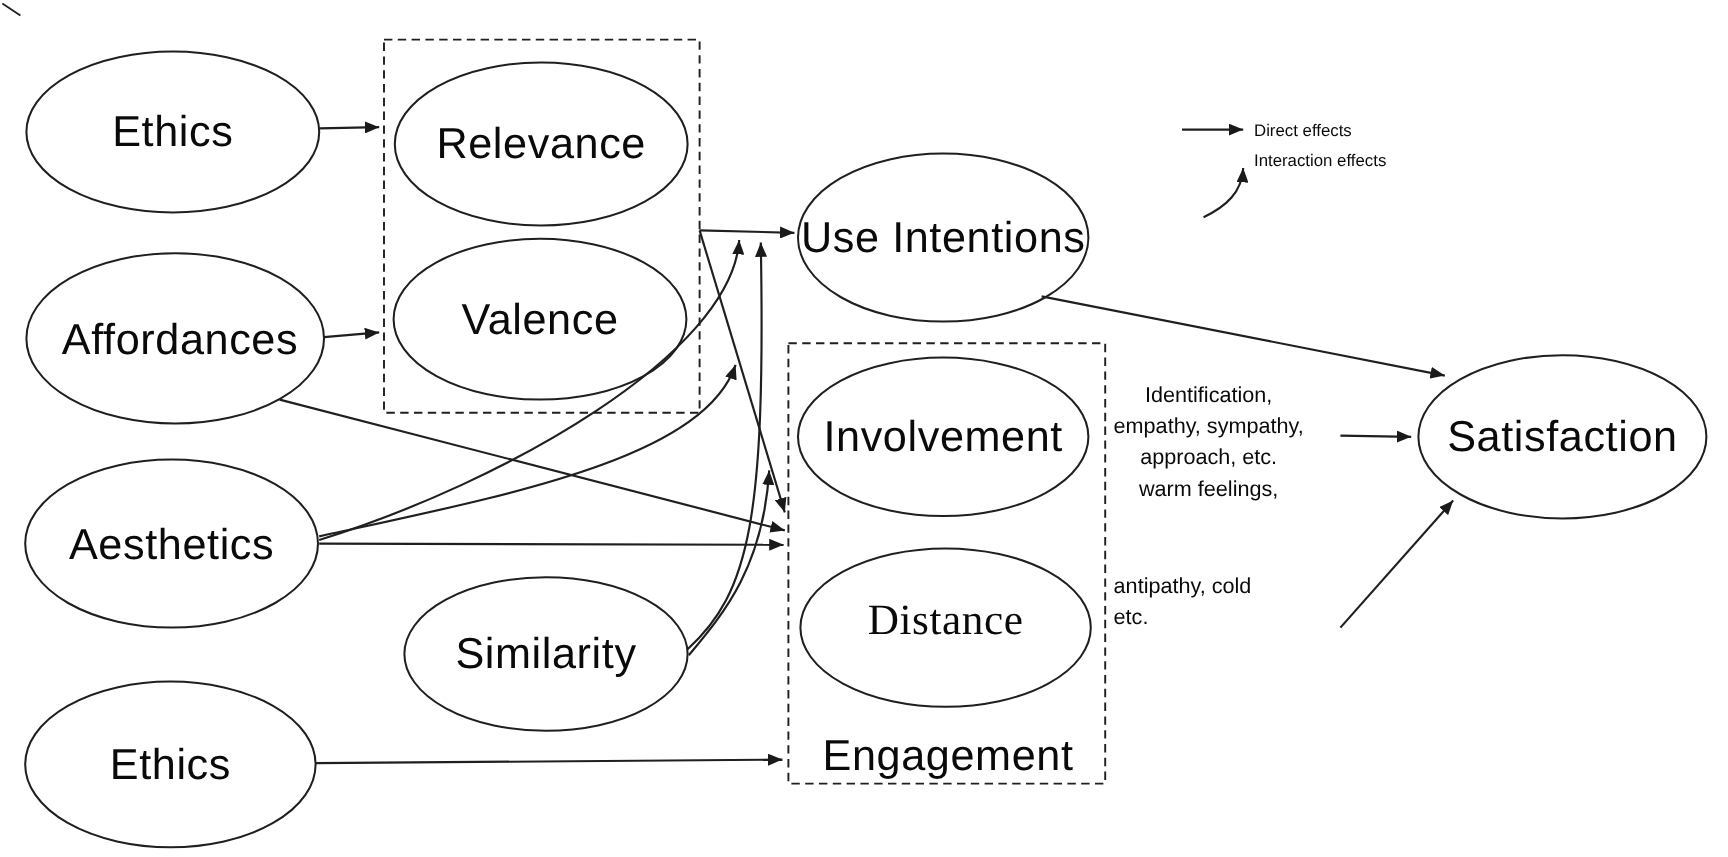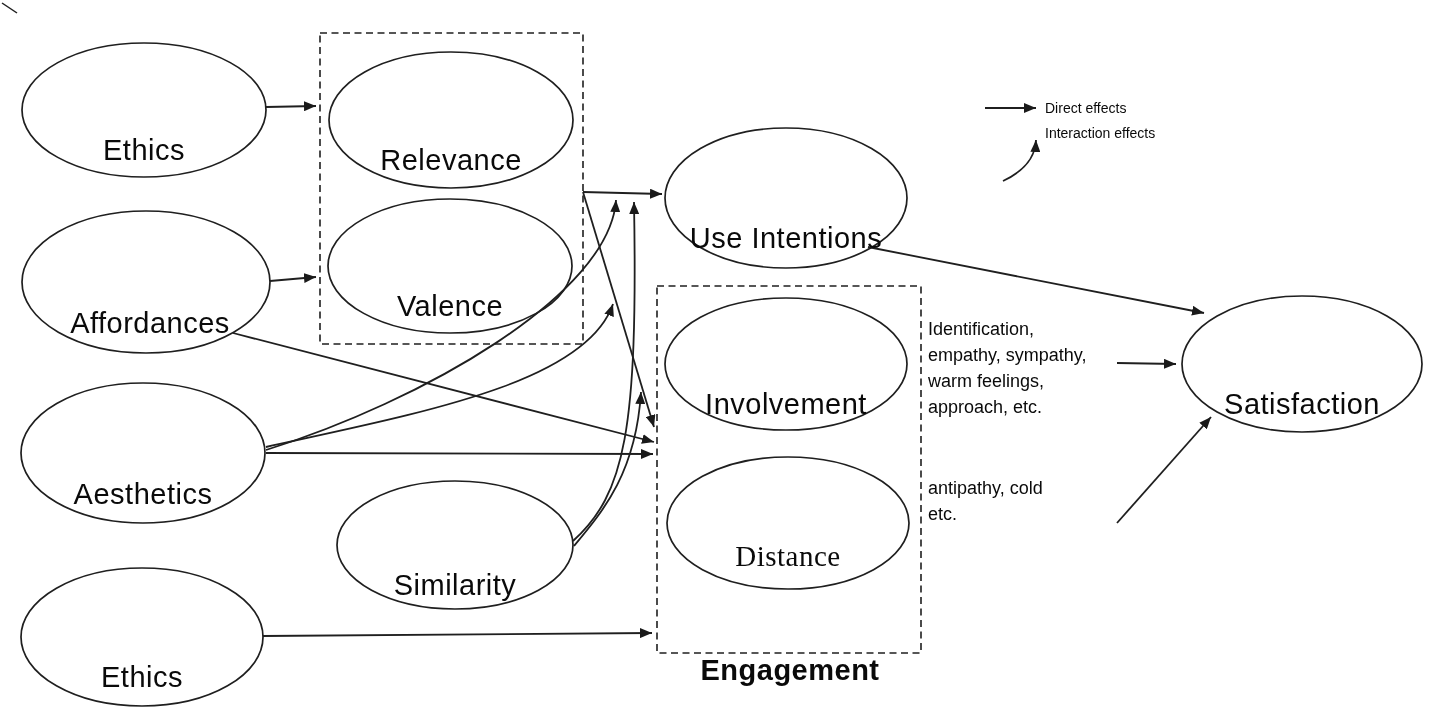--- a/index.html
+++ b/index.html
@@ -3,21 +3,21 @@
 <meta charset="utf-8">
 <style>
   html,body{margin:0;padding:0;background:#ffffff;}
   .stage{
     position:relative;width:1440px;height:714px;background:#ffffff;overflow:hidden;
     font-family:"Liberation Sans",sans-serif;color:#000;
   }
   .stage svg{position:absolute;left:0;top:0;}
   .lbl{
     position:absolute;transform:translate(-50%,-50%);
-    font-size:29px;letter-spacing:0.5px;white-space:nowrap;color:#0a0a0a;margin-top:40px;
+    font-size:36px;letter-spacing:0.5px;white-space:nowrap;color:#0a0a0a;
   }
   .ann{
     position:absolute;font-size:18px;line-height:26px;color:#0a0a0a;white-space:nowrap;
   }
   .legend-lbl{
     position:absolute;font-size:14px;color:#0a0a0a;white-space:nowrap;
   }
 </style>
 </head>
 <body>
@@ -72,29 +72,29 @@
   <div class="lbl" style="left:150px;top:283px;">Affordances</div>
   <div class="lbl" style="left:143px;top:454px;">Aesthetics</div>
   <div class="lbl" style="left:142px;top:637px;">Ethics</div>
   <div class="lbl" style="left:451px;top:120px;">Relevance</div>
   <div class="lbl" style="left:450px;top:266px;text-align:right;">Valence</div>
   <div class="lbl" style="left:455px;top:545px;">Similarity</div>
   <div class="lbl" style="left:786px;top:198px;">Use Intentions</div>
   <div class="lbl" style="left:786px;top:364px;">Involvement</div>
   <div class="lbl" style="left:788px;top:516px;font-family:Liberation Serif, serif;">Distance</div>
   <div class="lbl" style="left:1302px;top:364px;">Satisfaction</div>
-  <div class="lbl" style="left:790px;top:630px;font-weight:bold;">Engagement</div>
+  <div class="lbl" style="left:790px;top:630px;">Engagement</div>
 
   <div class="legend-lbl" style="left:1045px;top:100px;">Direct effects</div>
   <div class="legend-lbl" style="left:1045px;top:125px;">Interaction effects</div>
 
-  <div class="ann" style="left:928px;top:316px;">
+  <div class="ann" style="left:928px;top:316px;text-align:center;">
     <div>Identification,</div>
     <div>empathy, sympathy,</div>
+    <div>approach, etc.</div>
     <div>warm feelings,</div>
-    <div>approach, etc.</div>
   </div>
   <div class="ann" style="left:928px;top:475px;">
     <div>antipathy, cold</div>
     <div>etc.</div>
   </div>
 
 </div>
 
 </body></html>

